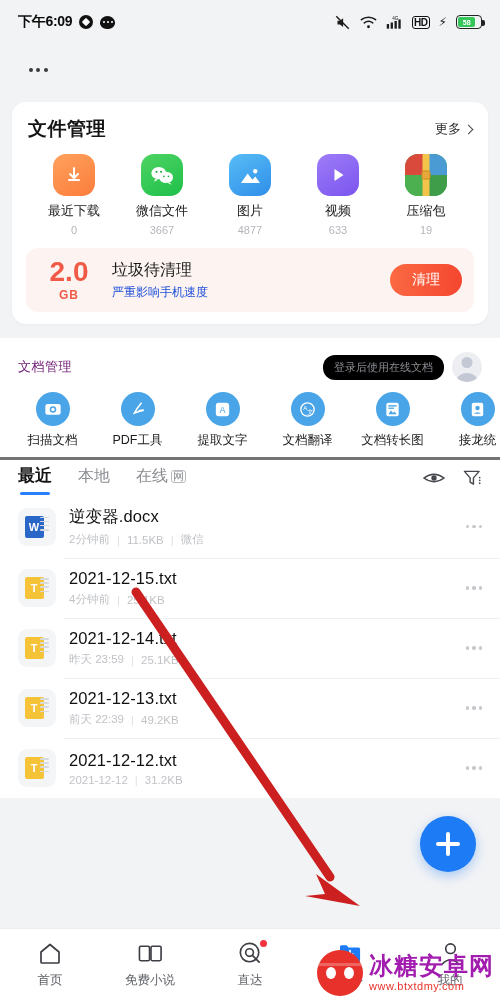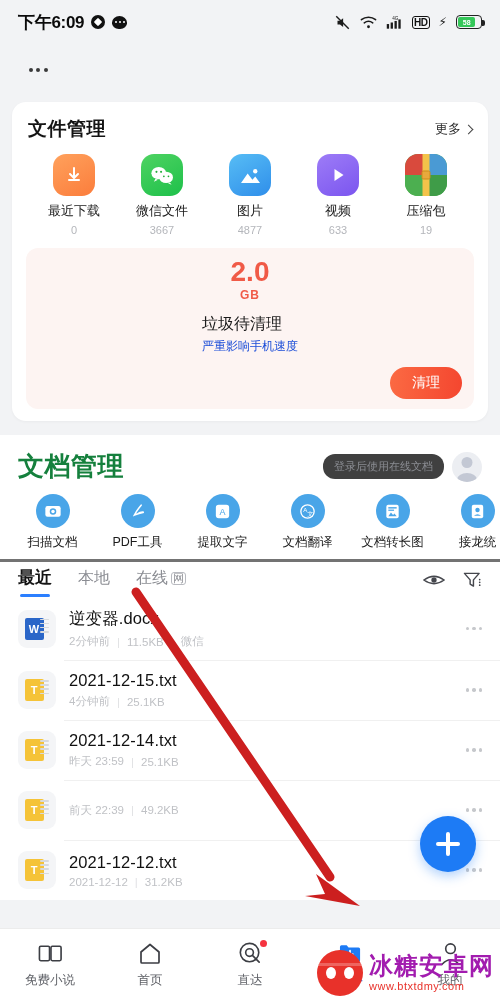--- a/index.html
+++ b/index.html
@@ -9,21 +9,21 @@
     background:#f2f3f5;
     overflow:hidden;
   }
   #app { position:relative; width:500px; height:1000px; background:#f2f3f5; }
 
   
   .statusbar {
     height:44px; display:flex; align-items:center;
     padding:0 18px; background:#f2f3f5;
   }
-  .sb-left { display:flex; align-items:center; gap:7px; font-size:17px; font-weight:700; color:#0b0b0b; letter-spacing:-.3px;}
+  .sb-left { display:flex; align-items:center; gap:7px; font-size:14px; font-weight:700; color:#0b0b0b; letter-spacing:-.3px;}
   .sb-right { margin-left:auto; display:flex; align-items:center; gap:9px; }
   .sb-ico { width:17px; height:15px; display:block; }
   .heart-dot { width:14px; height:14px; border-radius:50%; background:#111; position:relative;}
   .heart-dot::after{content:"";position:absolute;left:4px;top:3.5px;width:6px;height:6px;background:#fff;border-radius:1px;transform:rotate(45deg);}
   .bubble-dot{width:15px;height:13px;border-radius:50% 50% 45% 45%;background:#111;position:relative;}
   .bubble-dot::before{content:"";position:absolute;left:3px;top:5px;width:2px;height:2px;border-radius:50%;background:#fff;box-shadow:4px 0 0 #fff,8px 0 0 #fff;}
   .battery{
     width:26px;height:14px;border:1.6px solid #222;border-radius:4px;position:relative;
     display:flex;align-items:center;padding:1.3px;
   }
@@ -69,38 +69,38 @@
   .zip-q.tl{left:0;top:0;background:#d94a3d;}
   .zip-q.tr{right:0;top:0;background:#4a9ad4;}
   .zip-q.bl{left:0;bottom:0;background:#4caf50;}
   .zip-q.br{right:0;bottom:0;background:#3f9c48;}
   .zip-bar{position:absolute;left:50%;top:0;width:7px;height:100%;transform:translateX(-50%);background:#f3c34a;}
   .zip-lock{position:absolute;left:50%;top:50%;transform:translate(-50%,-50%);width:9px;height:9px;border-radius:2px;background:#e8a93c;border:1.5px solid #c98b1f;}
 
   
   .clean {
     margin:12px 14px 2px; background:#fdf4f2; border-radius:12px;
-    display:flex; align-items:center; padding:10px 12px; gap:12px;flex-direction:column;
+    display:flex; align-items:center; padding:10px 12px; gap:12px;
   }
   .gb-wrap { display:flex; flex-direction:column; align-items:center; width:62px;}
   .gb-num { font-size:28px; font-weight:700; color:#f05a47; line-height:1;}
   .gb-unit{ font-size:12px; font-weight:700; color:#f05a47; letter-spacing:1px; margin-top:2px;}
   .clean-txt { display:flex; flex-direction:column; gap:3px; }
   .clean-t1 { font-size:16px; color:#1b1b1b; font-weight:500;}
   .clean-t2 { font-size:12px; color:#1d4ed8;}
   .clean-btn {
     margin-left:auto; background:linear-gradient(95deg,#fb6a43,#f4462f); color:#fff;
     font-size:14px; padding:7px 22px; border-radius:16px; border:none;
   }
 
   
   .docsec { margin-top:14px; background:#fff; padding:14px 0 8px; }
   .doc-head { display:flex; align-items:center; padding:0 18px 10px; }
-  .doc-title { font-size:26px; font-weight:700; color:#15803d; letter-spacing:.5px;}
-  .login-pill { margin-left:auto; background:#404040; color:#8a8c92; font-size:11px; padding:5px 11px; border-radius:12px;}
+  .doc-title { font-size:13px; font-weight:400; color:#701a75; letter-spacing:.5px;}
+  .login-pill { margin-left:auto; background:#000000; color:#8a8c92; font-size:11px; padding:5px 11px; border-radius:12px;}
   .avatar { width:30px; height:30px; border-radius:50%; background:#eceef2; margin-left:8px; position:relative; overflow:hidden;}
   .avatar .head{position:absolute;left:50%;top:5px;transform:translateX(-50%);width:11px;height:11px;border-radius:50%;background:#c3c8d4;}
   .avatar .body{position:absolute;left:50%;bottom:-4px;transform:translateX(-50%);width:20px;height:13px;border-radius:50% 50% 0 0;background:#c3c8d4;}
 
   .tools { display:flex; padding:0 10px; overflow:hidden; }
   .tool { width:85px; flex:0 0 85px; display:flex; flex-direction:column; align-items:center; gap:6px;}
   .tool-ico { width:34px; height:34px; border-radius:50%; background:#49a5e8; display:flex; align-items:center; justify-content:center; color:#fff; }
   .tool-name{ font-size:12.5px; color:#1b1b1b; white-space:nowrap; }
 
   
@@ -481,20 +481,21 @@
       <span class="fico">
         <span class="tile tile-t">T</span>
         <span class="lines">
             <i></i>
             <i></i>
             <i></i>
             <i></i>
           </span>
       </span>
       <span class="fmeta">
+        <span class="fname">2021-12-13.txt</span>
         <span class="fsub">
           <span>前天 22:39</span>
           <span class="sep">|</span>
           <span>49.2KB</span>
         </span>
       </span>
       <span class="frow-dots">
           <i></i>
           <i></i>
           <i></i>
@@ -530,35 +531,35 @@
 
   <button class="fab">
     <span class="plus-h"></span>
     <span class="plus-v"></span>
   </button>
 
   <div class="bottomnav">
 
     <div class="nav-item">
       <span class="nav-ico">
+        <svg width="24" height="23" viewBox="0 0 24 23">
+            <path d="M3 10 L12 2.5 L21 10 V20 a1 1 0 0 1 -1 1 H4 a1 1 0 0 1 -1 -1 Z" stroke="#3c3e44" stroke-width="1.7" fill="none" stroke-linejoin="round"></path>
+          </svg>
+      </span>
+      <span class="nav-label">首页</span>
+    </div>
+
+    <div class="nav-item">
+      <span class="nav-ico">
         <svg width="25" height="21" viewBox="0 0 26 21">
             <rect x="1.5" y="3" width="10.5" height="15" rx="1.4" stroke="#3c3e44" stroke-width="1.7" fill="none"></rect>
             <rect x="13.5" y="3" width="10.5" height="15" rx="1.4" stroke="#3c3e44" stroke-width="1.7" fill="none"></rect>
           </svg>
       </span>
       <span class="nav-label">免费小说</span>
-    </div>
-
-    <div class="nav-item">
-      <span class="nav-ico">
-        <svg width="24" height="23" viewBox="0 0 24 23">
-            <path d="M3 10 L12 2.5 L21 10 V20 a1 1 0 0 1 -1 1 H4 a1 1 0 0 1 -1 -1 Z" stroke="#3c3e44" stroke-width="1.7" fill="none" stroke-linejoin="round"></path>
-          </svg>
-      </span>
-      <span class="nav-label">首页</span>
     </div>
 
     <div class="nav-item">
       <span class="nav-dot"></span>
       <span class="nav-ico">
         <svg width="25" height="25" viewBox="0 0 26 26">
             <circle cx="12" cy="12" r="9.6" stroke="#3c3e44" stroke-width="1.7" fill="none"></circle>
             <circle cx="12" cy="12" r="4" stroke="#3c3e44" stroke-width="1.7" fill="none"></circle>
             <path d="M15 15 L22 22" stroke="#3c3e44" stroke-width="1.7" stroke-linecap="round"></path>
           </svg>

